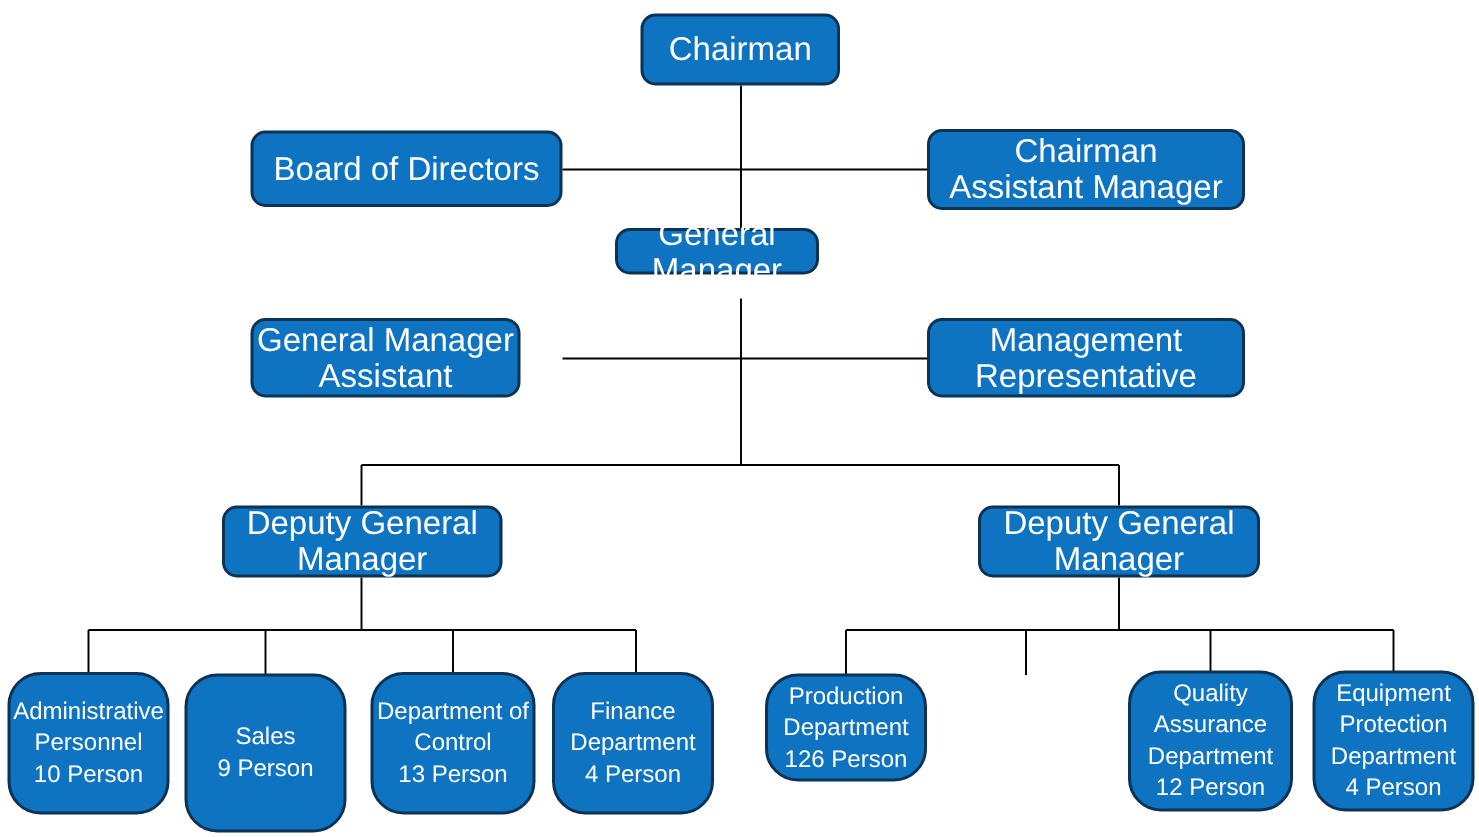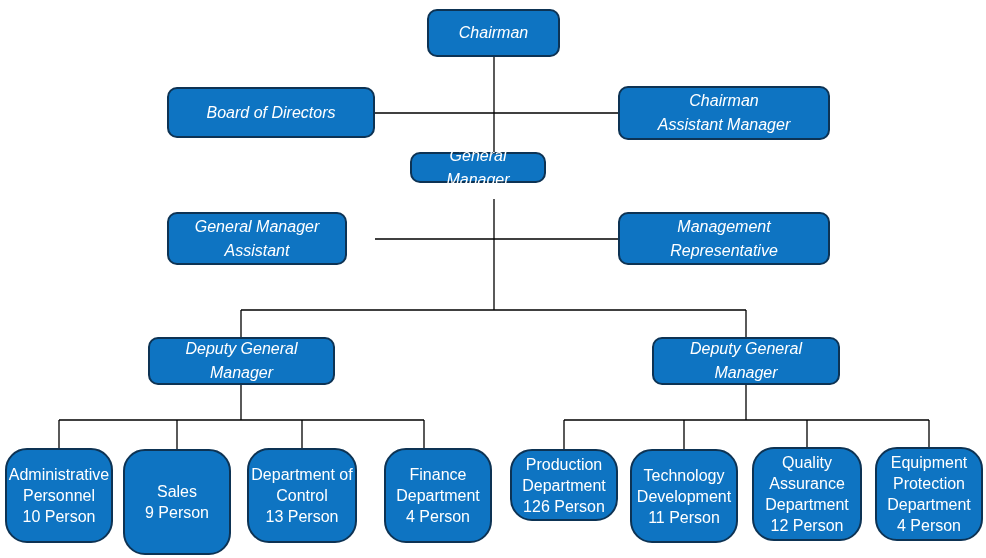--- a/index.html
+++ b/index.html
@@ -23,21 +23,21 @@
     position:absolute;z-index:1;
     box-sizing:border-box;
     background:var(--node-fill);
     border:2px solid var(--node-border);
     border-radius:10px;
     color:var(--node-text);
     display:flex;flex-direction:column;
     align-items:center;justify-content:center;
     text-align:center;
   }
-  .node.top{font-size:16px;line-height:24px;font-style:italic;}
+  .node.top{font-size:22px;line-height:24px;}
   .node.leaf{font-size:16px;line-height:21px;border-radius:22px;}
   .node .ln{display:block;white-space:nowrap;}
 </style>
 </head>
 <body>
 
 <div class="chart">
 
   <svg class="edges" width="986" height="558" viewBox="0 0 986 558">
 
@@ -116,37 +116,32 @@
     <span class="ln">Sales</span>
     <span class="ln">9 Person</span>
   </div>
 
   <div class="node leaf" style="left:247px;top:448px;width:110px;height:95px">
     <span class="ln">Department of</span>
     <span class="ln">Control</span>
     <span class="ln">13 Person</span>
   </div>
 
-  <div class="node leaf" style="left:384px;top:448px;width:108px;height:95px">
+  <div class="node leaf" style="left:368px;top:448px;width:108px;height:95px">
     <span class="ln">Finance</span>
     <span class="ln">Department</span>
     <span class="ln">4 Person</span>
   </div>
 
   <div class="node leaf" style="left:510px;top:449px;width:108px;height:72px">
     <span class="ln">Production</span>
     <span class="ln">Department</span>
     <span class="ln">126 Person</span>
   </div>
 
-  <div class="node leaf" style="left:630px;top:449px;width:108px;height:94px">
-    <span class="ln">Technology</span>
-    <span class="ln">Development</span>
-    <span class="ln">11 Person</span>
-  </div>
 
   <div class="node leaf" style="left:752px;top:447px;width:110px;height:94px">
     <span class="ln">Quality</span>
     <span class="ln">Assurance</span>
     <span class="ln">Department</span>
     <span class="ln">12 Person</span>
   </div>
 
   <div class="node leaf" style="left:875px;top:447px;width:108px;height:94px">
     <span class="ln">Equipment</span>

